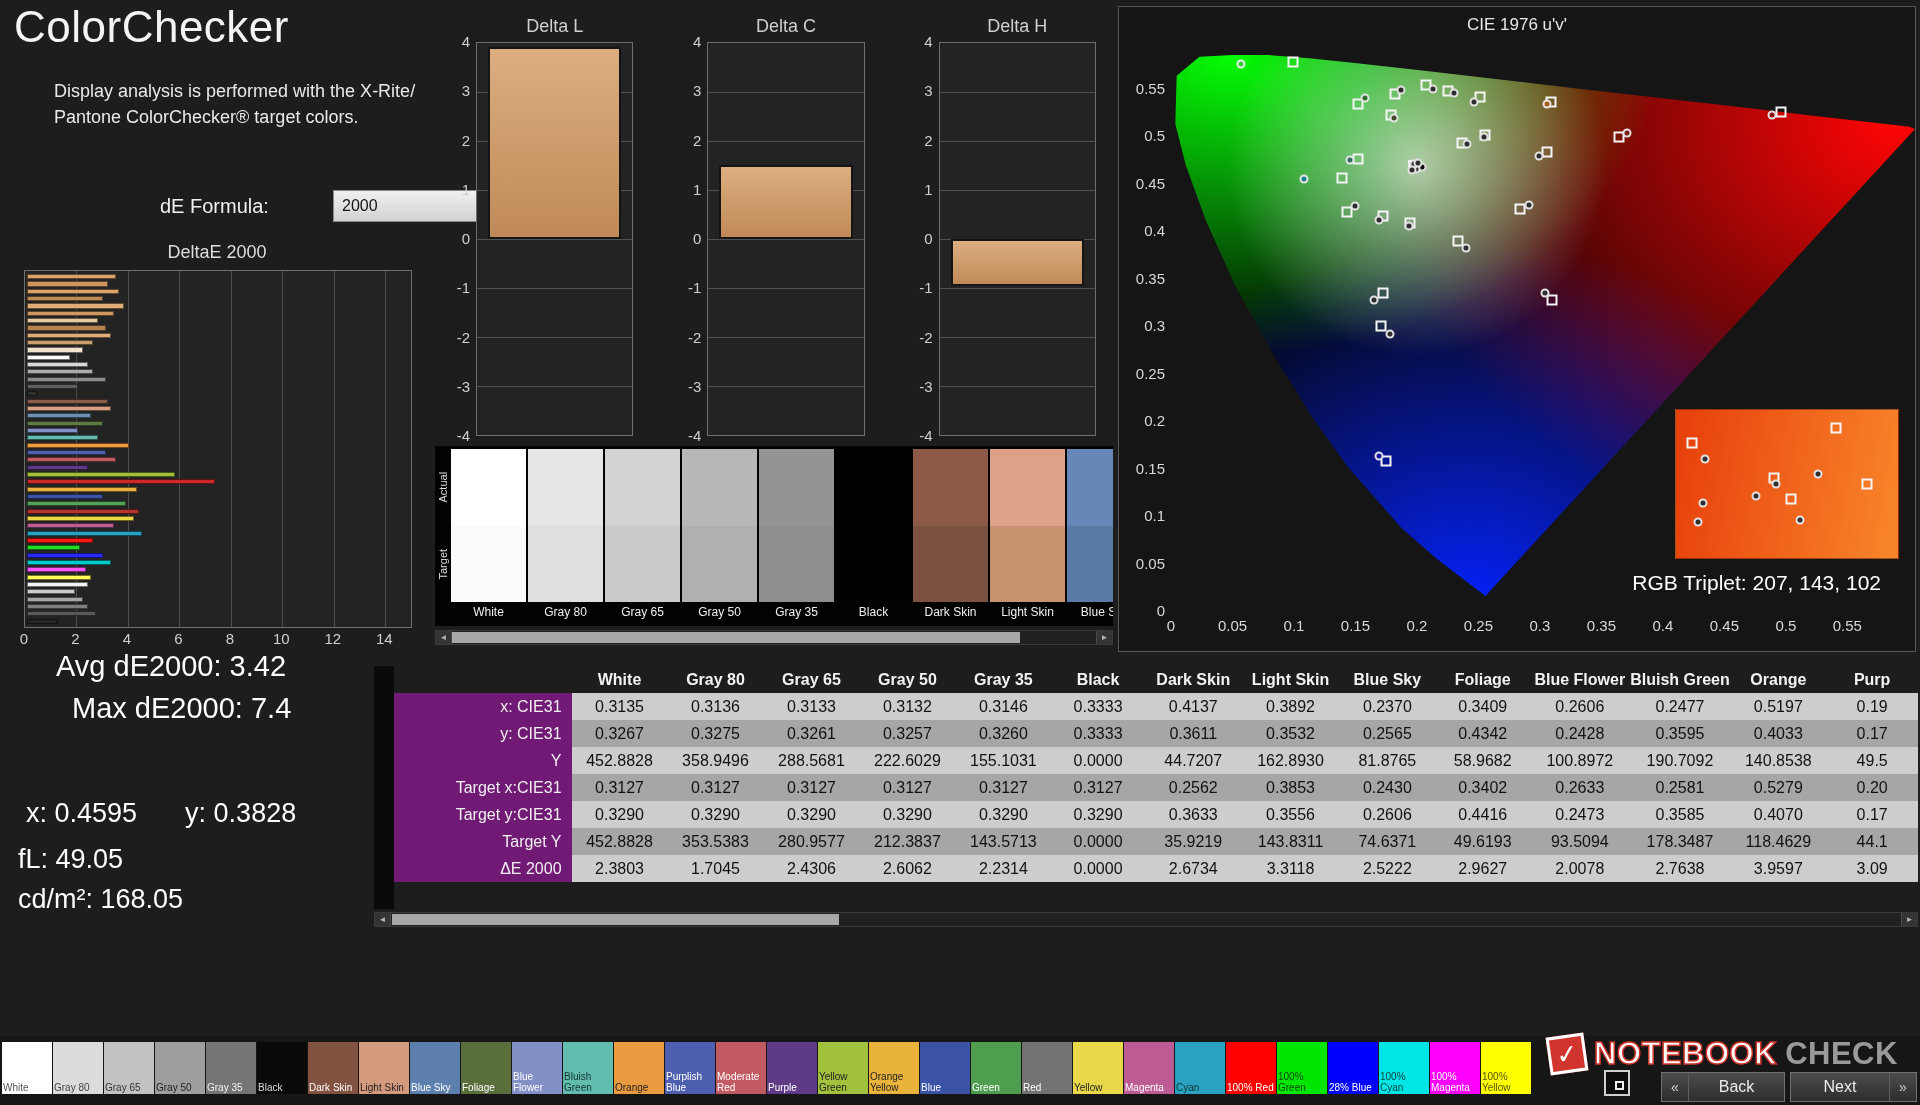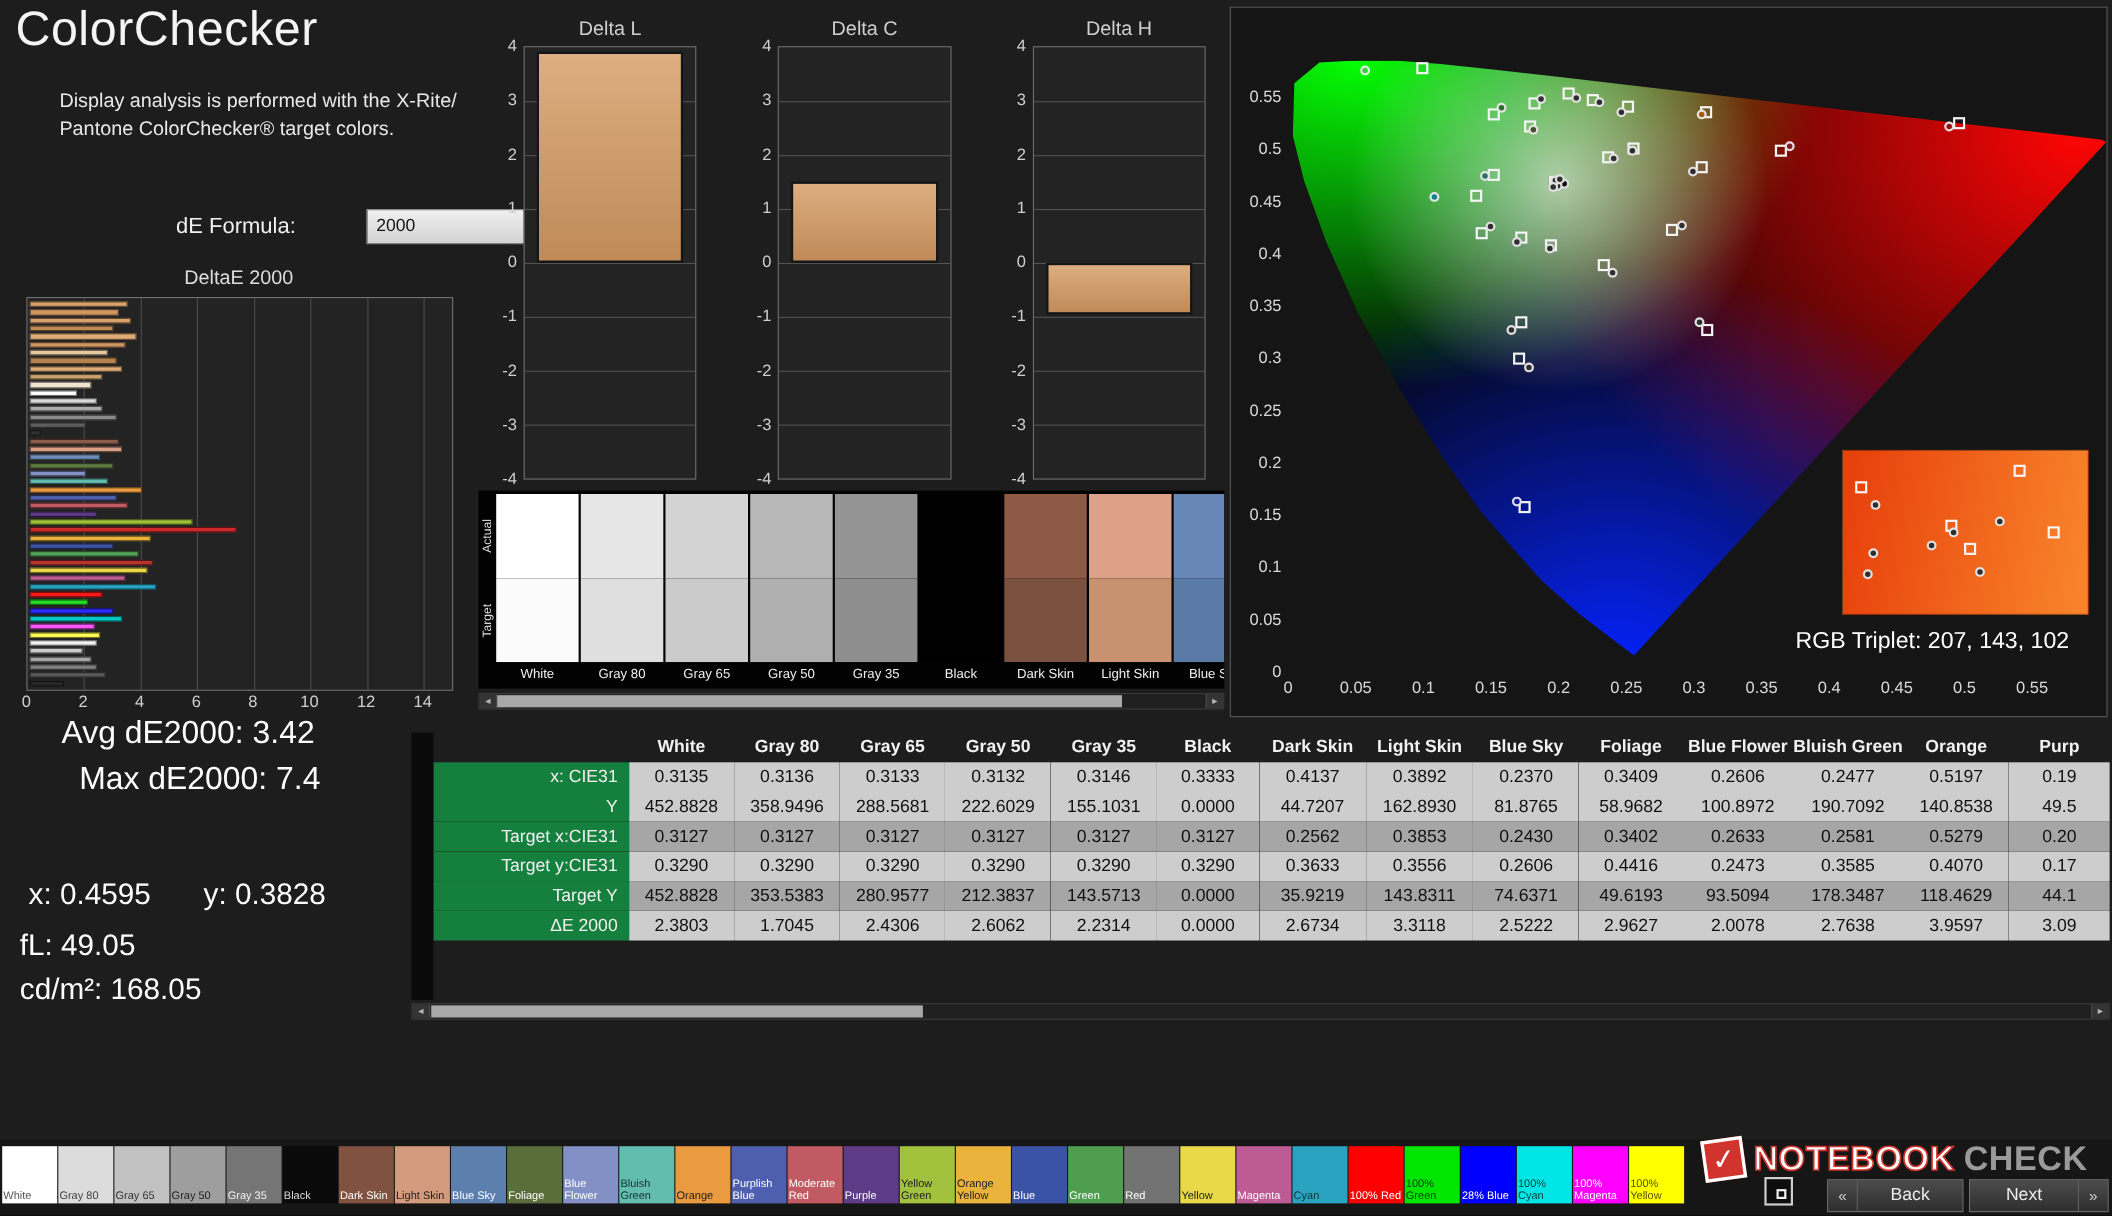--- a/index.html
+++ b/index.html
@@ -91,21 +91,21 @@
   .stat-cd{left:18px;top:884px;font-size:27px;color:#fdfdfd;}
 
   
   #table-strip{left:374px;top:666px;width:20px;height:243px;background:#0a0a0a;}
   #table-wrap{left:394px;top:666px;width:1524px;height:243px;overflow:hidden;}
   table{border-collapse:collapse;table-layout:fixed;}
   th,td{height:27px;padding:0;font-size:16px;font-weight:normal;white-space:nowrap;overflow:hidden;}
   .col-label{width:150px;}
   .col-val{width:101px;text-align:center;}
   thead th{color:#f2f2f2;font-weight:bold;background:#1d1d1d;text-align:center;}
-  tbody th{background:#15803d;color:#f0f0f0;text-align:right;padding-right:10px;padding-left:24px;}
+  tbody th{background:#701a75;color:#f0f0f0;text-align:right;padding-right:10px;padding-left:24px;}
   tr.row-a td{background:#cdcdcd;color:#111;}
   tr.row-b td{background:#a6a6a6;color:#111;}
 
   
   #footer-strip{left:0;top:1036px;width:1920px;height:69px;background:#161616;}
   #bottom-bar{left:2px;top:1042px;height:52px;display:flex;gap:1px;}
   .bb-swatch{position:relative;width:50px;flex:none;}
   .bb-label{position:absolute;left:1px;right:1px;bottom:1px;font-size:10px;line-height:1.05;word-wrap:break-word;}
 
   
@@ -440,20 +440,21 @@
         <div class="sp-name">Blue Sky</div>
       </div>
   </div>
   <div class="abs scrollbar" id="strip-scroll">
       <div class="sb-arrow sb-left">◄</div>
       <div class="sb-thumb" style="left: 16px; width: 84%;"></div>
       <div class="sb-arrow sb-right">►</div>
     </div>
 
   <div class="abs" id="cie-panel">
+    <div class="cie-title">CIE 1976 u'v'</div>
     <div id="cie-ylabels">
         <div class="cie-ylab" style="left: 6px; top: 72.7114px;">0.55</div>
         <div class="cie-ylab" style="left: 6px; top: 120.192px;">0.5</div>
         <div class="cie-ylab" style="left: 6px; top: 167.673px;">0.45</div>
         <div class="cie-ylab" style="left: 6px; top: 215.154px;">0.4</div>
         <div class="cie-ylab" style="left: 6px; top: 262.635px;">0.35</div>
         <div class="cie-ylab" style="left: 6px; top: 310.115px;">0.3</div>
         <div class="cie-ylab" style="left: 6px; top: 357.596px;">0.25</div>
         <div class="cie-ylab" style="left: 6px; top: 405.077px;">0.2</div>
         <div class="cie-ylab" style="left: 6px; top: 452.558px;">0.15</div>
@@ -597,20 +598,37 @@
             <td class="col-val">0.3146</td>
             <td class="col-val">0.3333</td>
             <td class="col-val">0.4137</td>
             <td class="col-val">0.3892</td>
             <td class="col-val">0.2370</td>
             <td class="col-val">0.3409</td>
             <td class="col-val">0.2606</td>
             <td class="col-val">0.2477</td>
             <td class="col-val">0.5197</td>
             <td class="col-val">0.19</td>
+          </tr>
+          <tr class="row-b">
+            <th class="col-label">y: CIE31</th>
+            <td class="col-val">0.3267</td>
+            <td class="col-val">0.3275</td>
+            <td class="col-val">0.3261</td>
+            <td class="col-val">0.3257</td>
+            <td class="col-val">0.3260</td>
+            <td class="col-val">0.3333</td>
+            <td class="col-val">0.3611</td>
+            <td class="col-val">0.3532</td>
+            <td class="col-val">0.2565</td>
+            <td class="col-val">0.4342</td>
+            <td class="col-val">0.2428</td>
+            <td class="col-val">0.3595</td>
+            <td class="col-val">0.4033</td>
+            <td class="col-val">0.17</td>
           </tr>
           <tr class="row-a">
             <th class="col-label">Y</th>
             <td class="col-val">452.8828</td>
             <td class="col-val">358.9496</td>
             <td class="col-val">288.5681</td>
             <td class="col-val">222.6029</td>
             <td class="col-val">155.1031</td>
             <td class="col-val">0.0000</td>
             <td class="col-val">44.7207</td>

